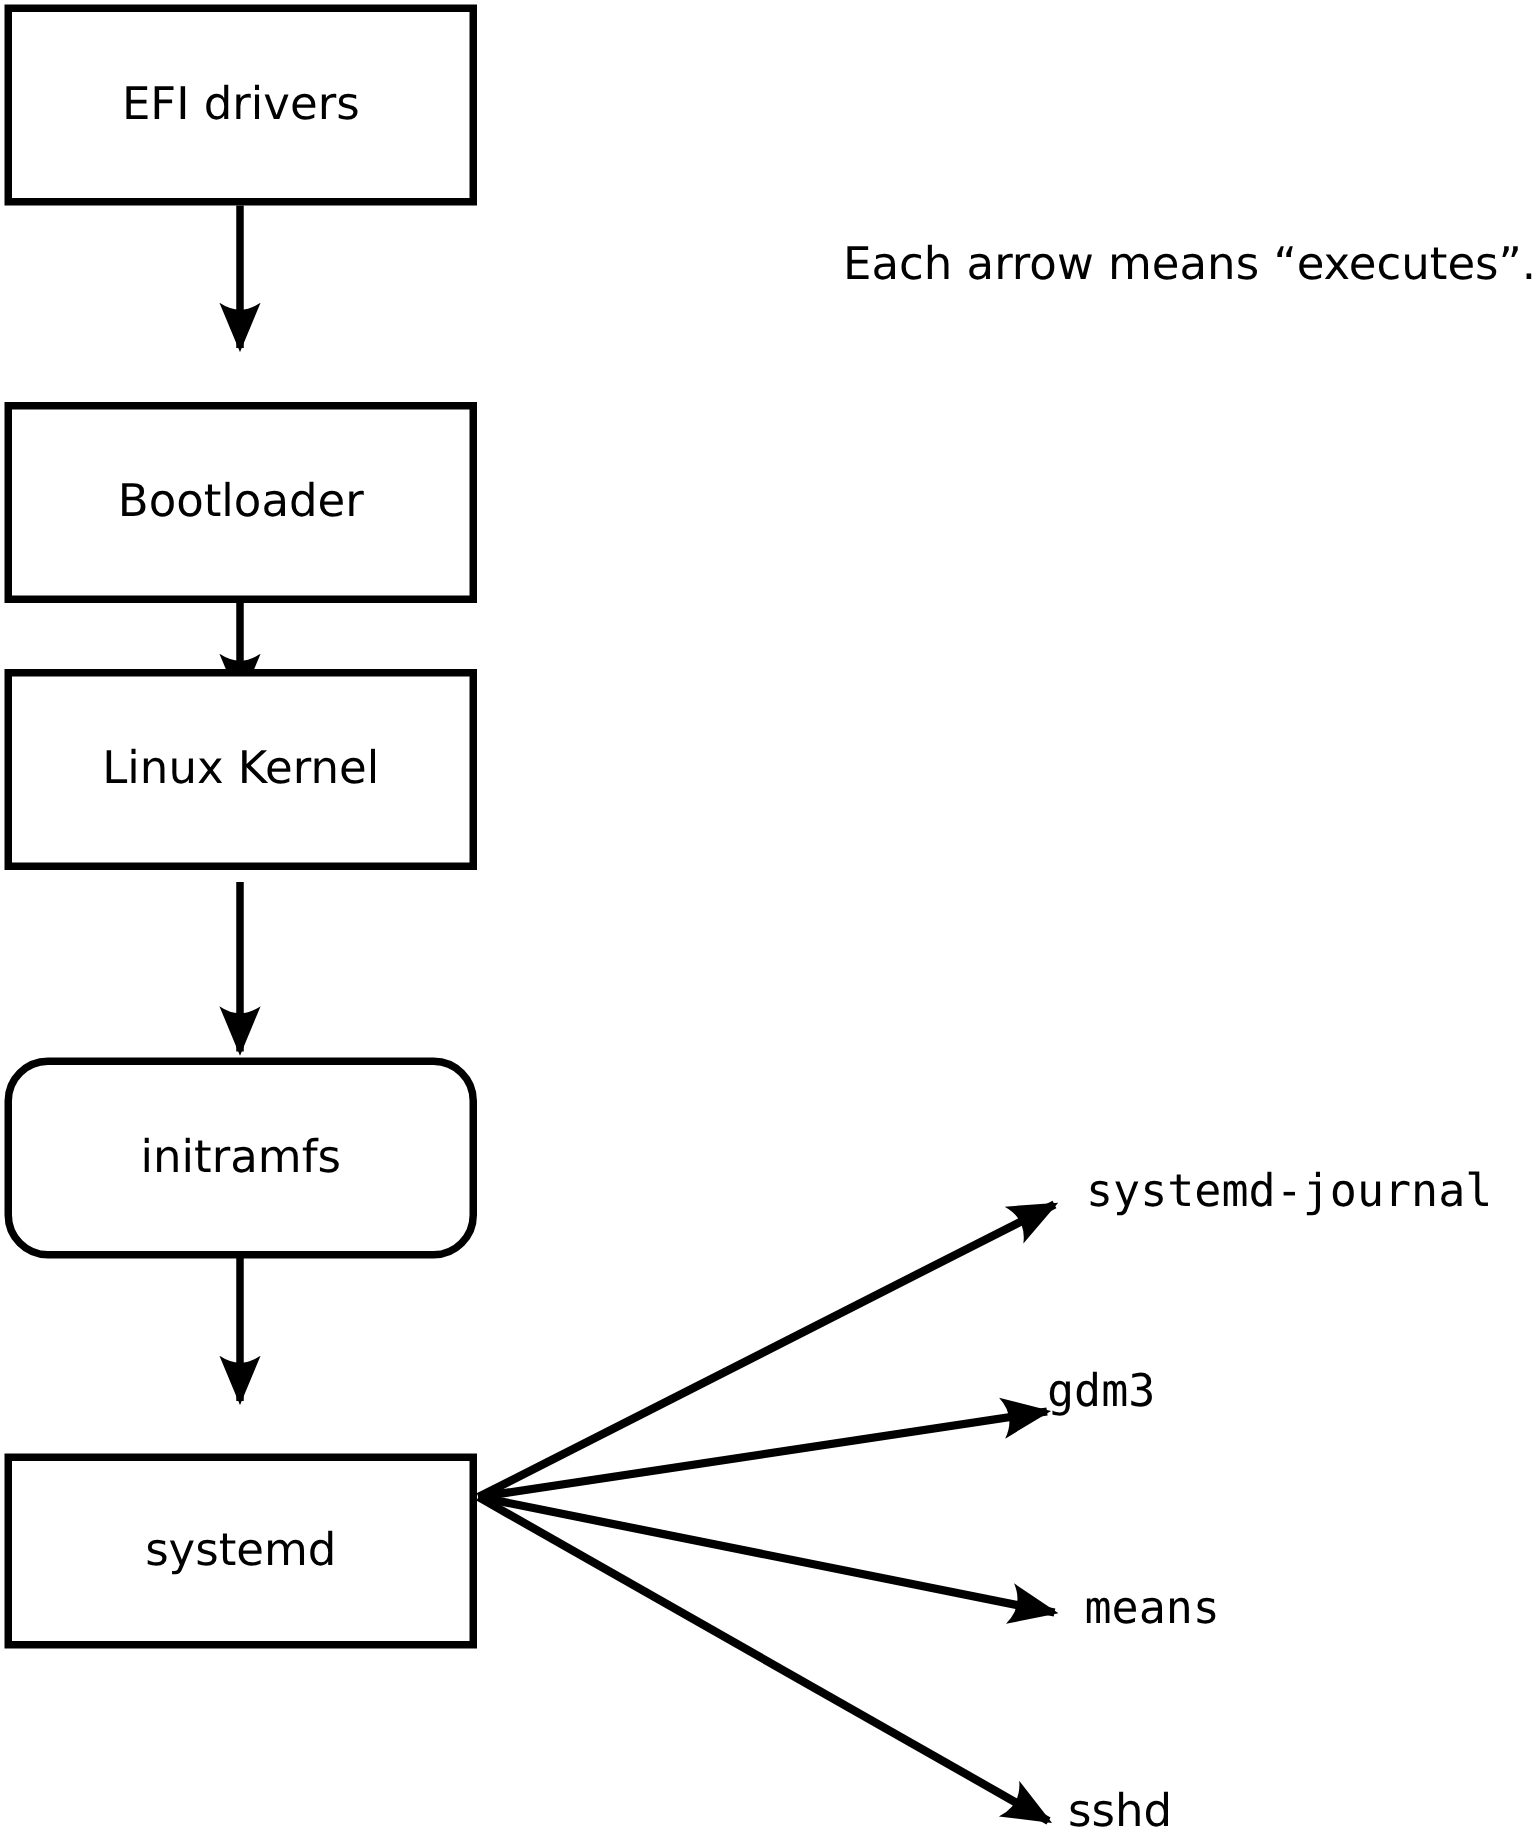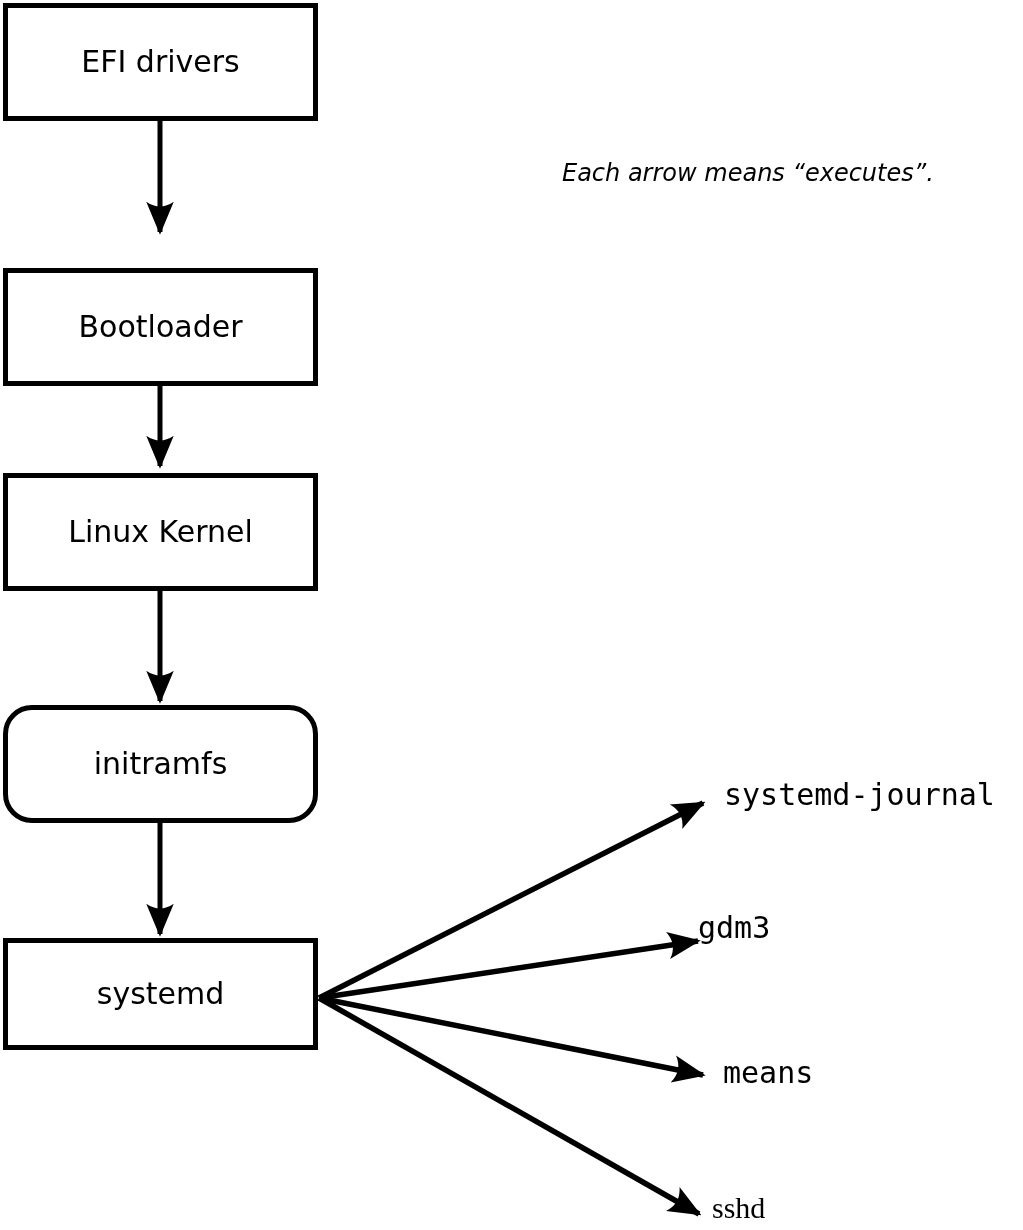--- a/index.html
+++ b/index.html
@@ -21,60 +21,58 @@
     left: 0;
     top: 0;
     width: 1023px;
     height: 1230px;
     pointer-events: none;
   }
   .node {
     position: absolute;
     left: 3px;
     width: 315px;
-    height: 118px;
+    height: 134px;
     background: #ffffff;
     border: 5px solid #000000;
     box-sizing: border-box;
     display: flex;
     align-items: center;
     justify-content: center;
     font-size: 30px;
     line-height: 1.2;
     white-space: nowrap;
   }
   .node-efi        { top: 3px; }
   .node-bootloader { top: 237px; margin-top: 31px; }
-  .node-kernel     { top: 473px; }
+  .node-kernel     { top: 446px; }
   .node-initramfs  { top: 705px; border-radius: 29px; }
-  .node-systemd    { top: 938px; height: 112px; }
+  .node-systemd    { top: 969px; height: 130px; }
 
   .svc-label {
     position: absolute;
     font-size: 30px;
     line-height: 1.2;
     white-space: nowrap;
-    font-family: Liberation Serif, serif;
   }
   .mono {
     font-family: "DejaVu Sans Mono", "Liberation Mono", monospace;
   }
   .svc-journal { left: 724px; top: 777px; }
   .svc-gdm3    { left: 698px; top: 910px; }
   .svc-getty   { left: 723px; top: 1055px; }
   .svc-sshd    { left: 712px; top: 1190px; }
 
   .annotation {
     position: absolute;
     left: 562px;
     top: 159px;
-    font-size: 24px;
+    font-size: 30px;
     line-height: 1.2;
     white-space: nowrap;
-    font-style: italic;
   }
 </style>
 </head>
 <body>
 
 <div class="canvas">
 
   <svg class="arrow-layer" width="1023" height="1230" viewBox="0 0 1023 1230" xmlns="http://www.w3.org/2000/svg">
     <defs>
       <marker id="head" viewBox="0 0 12 10" refX="11" refY="5" markerWidth="33" markerHeight="30" markerUnits="userSpaceOnUse" orient="auto">

